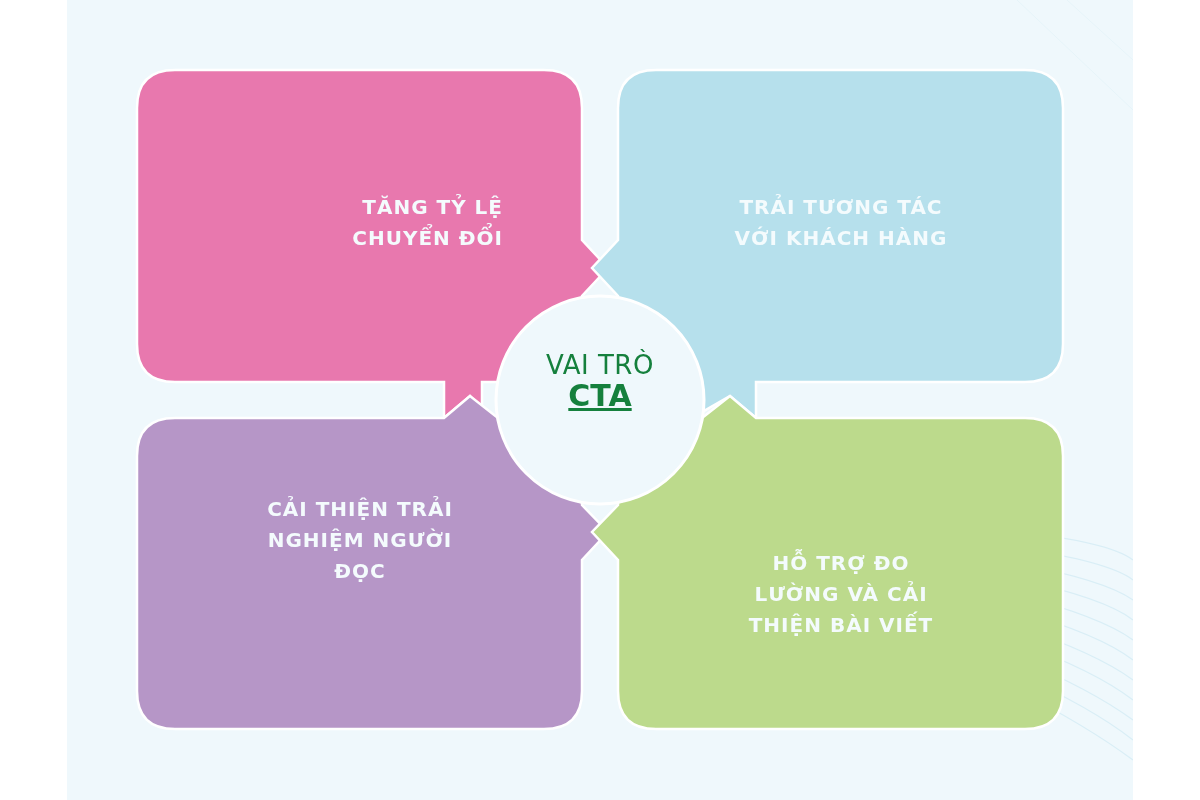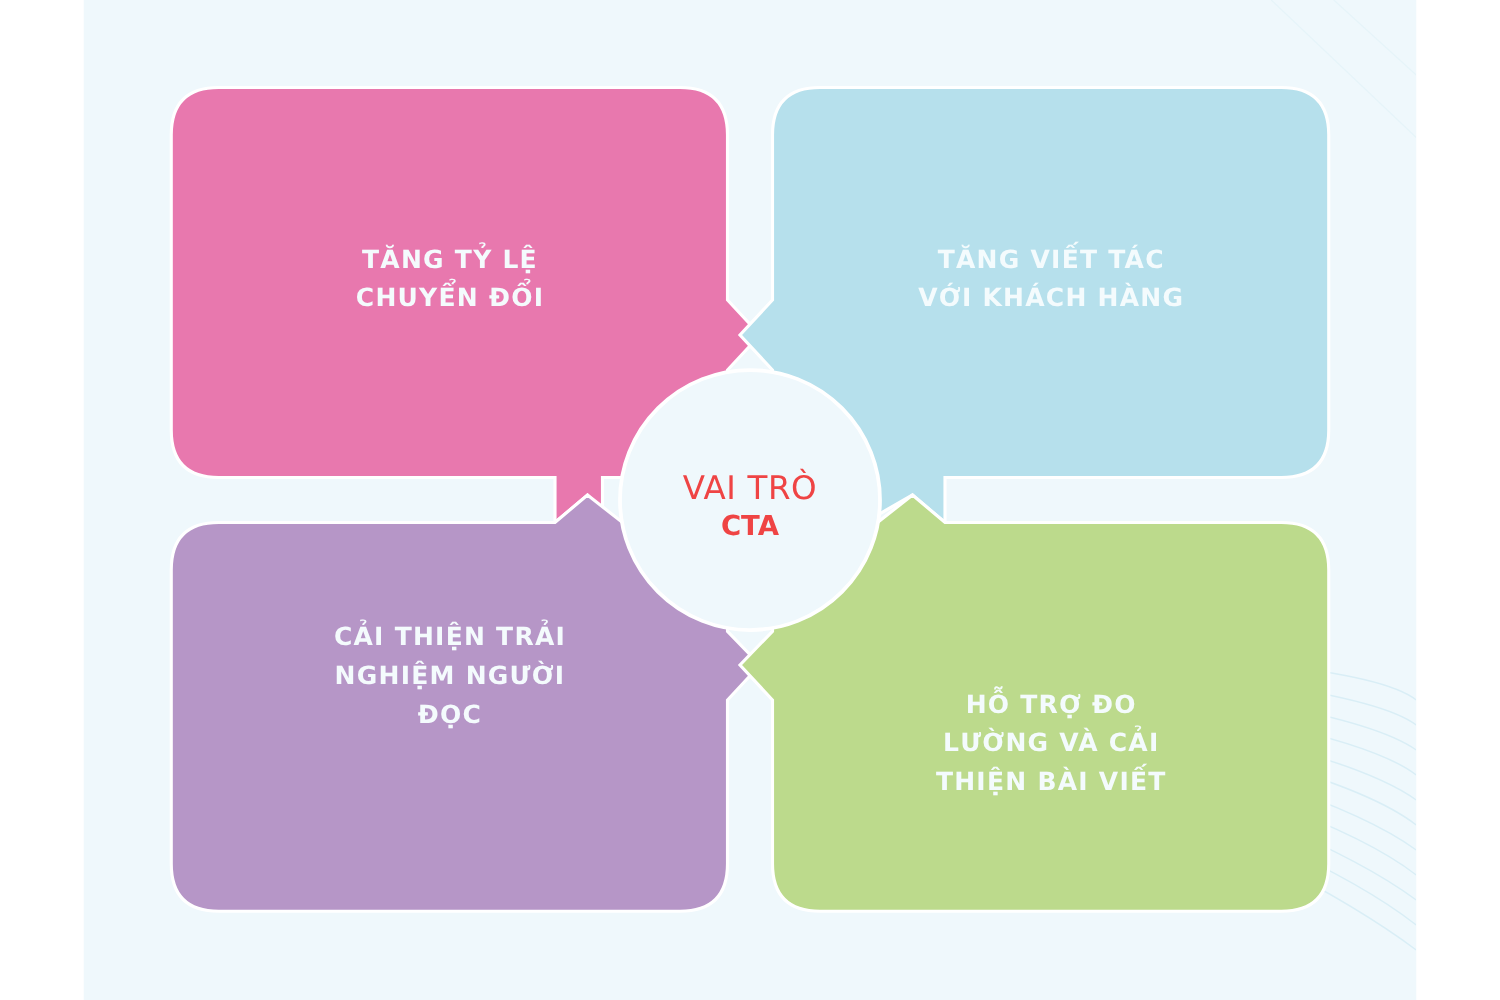--- a/index.html
+++ b/index.html
@@ -1,23 +1,23 @@
 <!DOCTYPE html>
 <html><head>
 <meta charset="utf-8">
 <style>
   html, body { margin: 0; padding: 0; }
   body { width: 1200px; height: 800px; background: #ffffff; position: relative; overflow: hidden; font-family: "Liberation Sans", "DejaVu Sans", sans-serif; }
   .panel { position: absolute; left: 67px; top: 0; width: 1066px; height: 800px; background: #eff8fc; overflow: hidden; }
   .panel svg.bg { position: absolute; left: 0; top: 0; }
   svg.diagram { position: absolute; left: 0; top: 0; }
   .label { position: absolute; color: #f4fbfd; font-weight: 700; font-size: 20px; line-height: 31px; letter-spacing: 1px; text-align: center; white-space: pre-line; font-family: "DejaVu Sans", sans-serif; }
-  .center-text { position: absolute; left: 497px; top: 376px; width: 206px; text-align: center; color: #ef4444; }
+  .center-text { position: absolute; left: 497px; top: 350px; width: 206px; text-align: center; color: #15803d; }
   .center-line1 { font-size: 26px; font-weight: 400; line-height: 30px; display: block; letter-spacing: 0.5px; font-family: "DejaVu Sans", sans-serif; }
-  .center-line2 { font-size: 22px; font-weight: 700; line-height: 32px; display: block; font-family: "DejaVu Sans", sans-serif; }
+  .center-line2 { font-size: 30px; font-weight: 700; line-height: 32px; display: block; font-family: "DejaVu Sans", sans-serif; text-decoration: underline; }
 </style>
 </head>
 <body>
 
 <div class="panel">
   <svg class="bg" width="1066" height="800">
     <g fill="none" stroke="#d9eef6" stroke-width="1.2">
       <path d="M 930 530 Q 1040 540 1066 560"></path>
       <path d="M 930 545 Q 1040 560 1066 580"></path>
       <path d="M 930 560 Q 1035 578 1066 600"></path>
@@ -43,23 +43,23 @@
 
   <path d="M 656 70 L 1025 70 Q 1063 70 1063 108 L 1063 344 Q 1063 382 1025 382 L 756 382 L 756 418 L 730 396 L 702 412 L 702 382 L 618 382 L 618 296 L 592 268 L 618 240 L 618 108 Q 618 70 656 70 Z" fill="#b6e0ec" stroke="#ffffff" stroke-width="2.5" stroke-linejoin="miter"></path>
 
   <path d="M 175 418 L 444 418 L 470 396 L 498 418 L 582 418 L 582 505 L 608 532 L 582 560 L 582 691 Q 582 729 544 729 L 175 729 Q 137 729 137 691 L 137 456 Q 137 418 175 418 Z" fill="#b696c7" stroke="#ffffff" stroke-width="2.5" stroke-linejoin="miter"></path>
 
   <path d="M 702 418 L 730 396 L 756 418 L 1025 418 Q 1063 418 1063 456 L 1063 691 Q 1063 729 1025 729 L 656 729 Q 618 729 618 691 L 618 560 L 592 532 L 618 505 L 618 418 Z" fill="#bcda8c" stroke="#ffffff" stroke-width="2.5" stroke-linejoin="miter"></path>
 
   <circle cx="600" cy="400" r="104" fill="#eff8fc" stroke="#ffffff" stroke-width="3"></circle>
 </svg>
 
-<div class="label" style="left:217px; top:192px; width:286px;">TĂNG TỶ LỆ
+<div class="label" style="left:217px; top:192px; width:286px;text-align:right;">TĂNG TỶ LỆ
 CHUYỂN ĐỔI</div>
-<div class="label" style="left:698px; top:192px; width:286px;">TĂNG VIẾT TÁC
+<div class="label" style="left:698px; top:192px; width:286px;">TRẢI TƯƠNG TÁC
 VỚI KHÁCH HÀNG</div>
 <div class="label" style="left:217px; top:494px; width:286px;">CẢI THIỆN TRẢI
 NGHIỆM NGƯỜI
 ĐỌC</div>
 <div class="label" style="left:698px; top:548px; width:286px;">HỖ TRỢ ĐO
 LƯỜNG VÀ CẢI
 THIỆN BÀI VIẾT</div>
 
 <div class="center-text">
   <span class="center-line1">VAI TRÒ</span>

